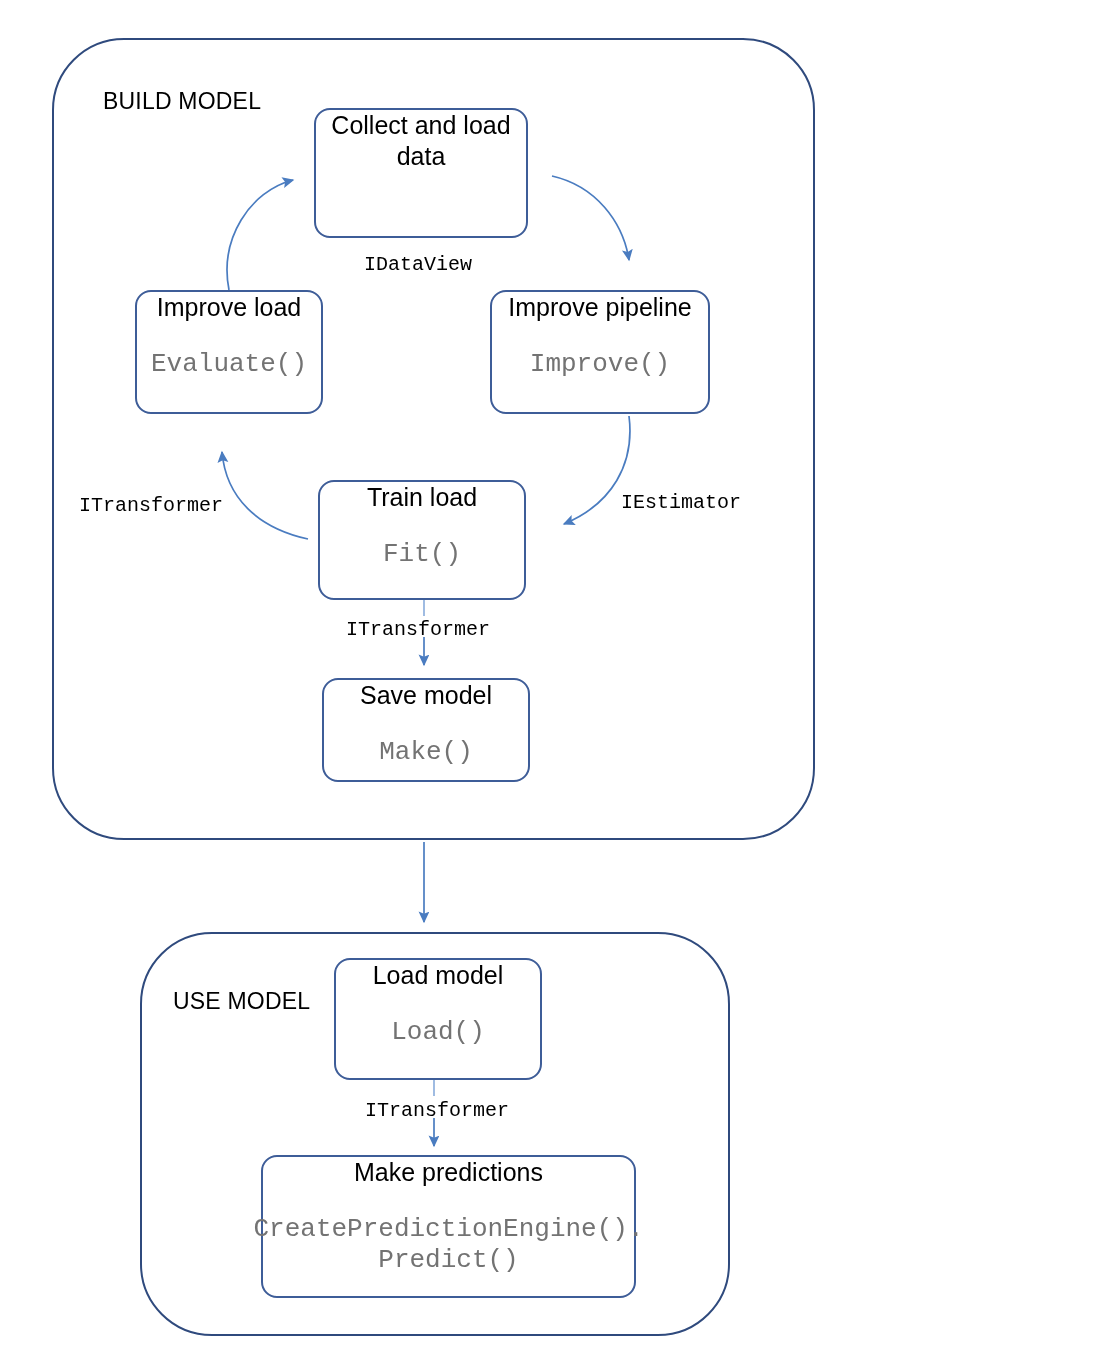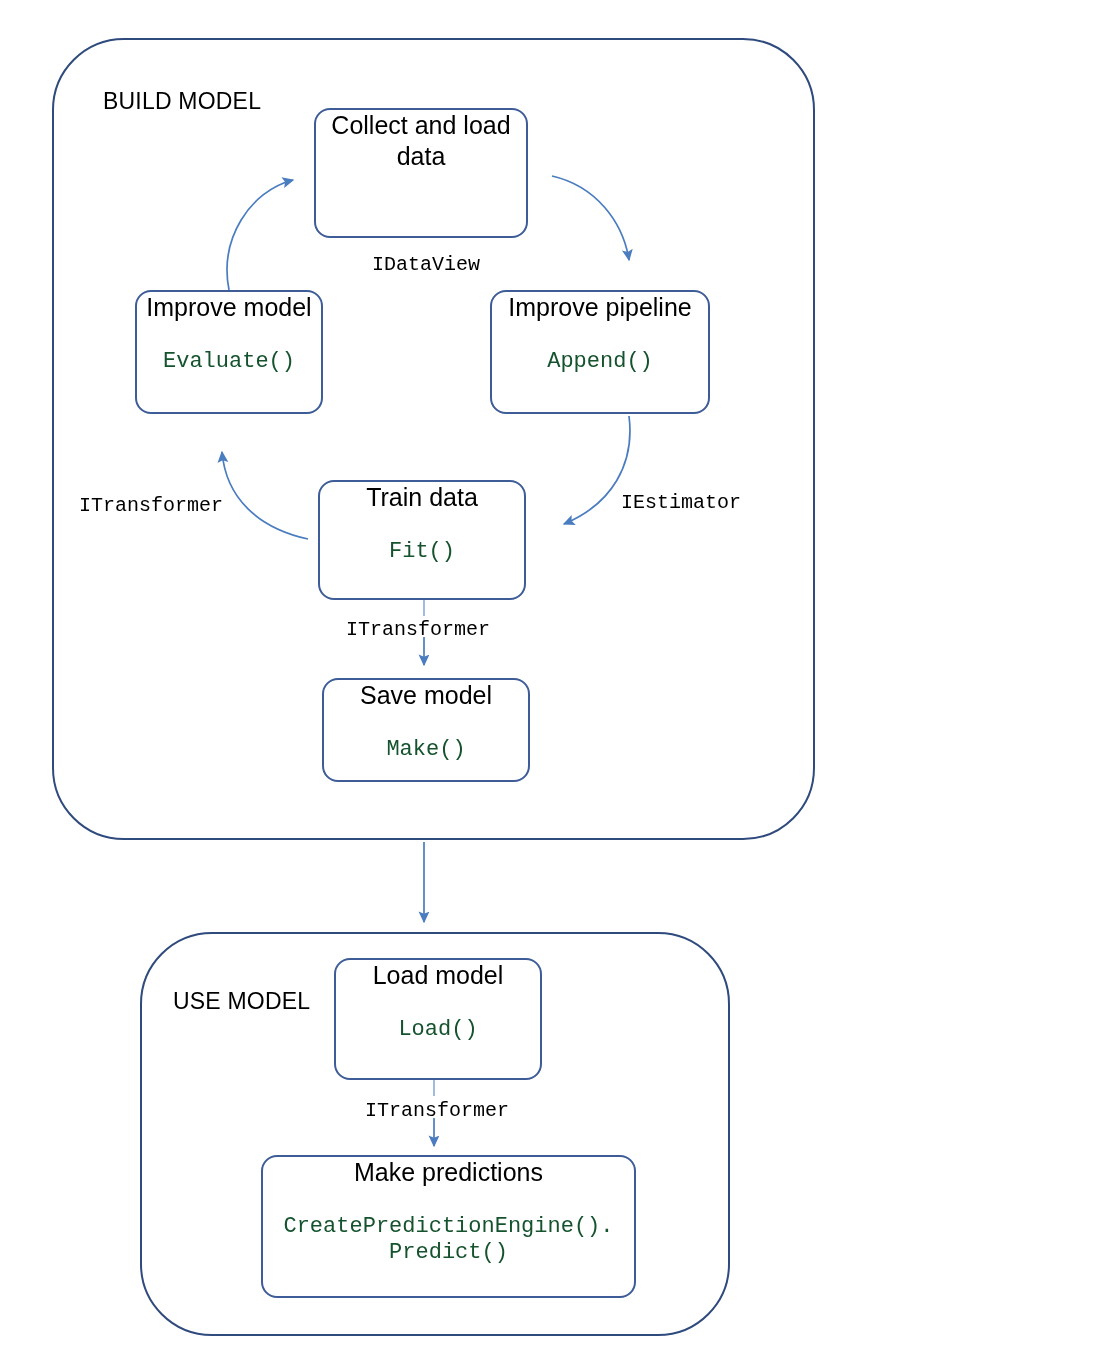--- a/index.html
+++ b/index.html
@@ -59,22 +59,22 @@
   }
   .node-title {
     font-family: "Liberation Sans", sans-serif;
     font-size: 25px;
     color: #000000;
     line-height: 1.22;
     white-space: pre-line;
   }
   .node-api {
     font-family: "Liberation Mono", monospace;
-    font-size: 22px;
-    color: #14532d;
+    font-size: 26px;
+    color: #737373;
     line-height: 1.22;
     white-space: pre-line;
   }
   .gap-sm { height: 26px; }
 
   
   .edge-label {
     position: absolute;
     font-family: "Liberation Mono", monospace;
     font-size: 20px;
@@ -116,44 +116,44 @@
 
   <div class="group-box" style="left:52px; top:14px; width:763px; height:802px;"></div>
   <div class="group-label" style="left:103px; top:64px;">BUILD MODEL</div>
 
   <div class="node" style="left:314px; top:84px; width:214px; height:130px;">
     <div class="node-title">Collect and load
 data</div>
   </div>
 
   <div class="node" style="left:135px; top:266px; width:188px; height:124px;">
-    <div class="node-title">Improve model</div>
+    <div class="node-title">Improve load</div>
     <div class="gap-sm"></div>
     <div class="node-api">Evaluate()</div>
   </div>
 
   <div class="node" style="left:490px; top:266px; width:220px; height:124px;">
     <div class="node-title">Improve pipeline</div>
     <div class="gap-sm"></div>
-    <div class="node-api">Append()</div>
+    <div class="node-api">Improve()</div>
   </div>
 
   <div class="node" style="left:318px; top:456px; width:208px; height:120px;">
-    <div class="node-title">Train data</div>
+    <div class="node-title">Train load</div>
     <div class="gap-sm"></div>
     <div class="node-api">Fit()</div>
   </div>
 
   <div class="node" style="left:322px; top:654px; width:208px; height:104px;">
     <div class="node-title">Save model</div>
     <div class="gap-sm"></div>
     <div class="node-api">Make()</div>
   </div>
 
-  <div class="edge-label" style="left:372px; top:229px;">IDataView</div>
+  <div class="edge-label" style="left:364px; top:229px;">IDataView</div>
   <div class="edge-label" style="left:621px; top:467px;text-align:center;">IEstimator</div>
   <div class="edge-label" style="left:79px; top:470px;">ITransformer</div>
   <div class="edge-label" style="left:346px; top:594px;">ITransformer</div>
 
   <div class="group-box" style="left:140px; top:908px; width:590px; height:404px;"></div>
   <div class="group-label" style="left:173px; top:964px;">USE MODEL</div>
 
   <div class="node" style="left:261px; top:1131px; width:375px; height:143px;">
     <div class="node-title">Make predictions</div>
     <div class="gap-sm"></div>

